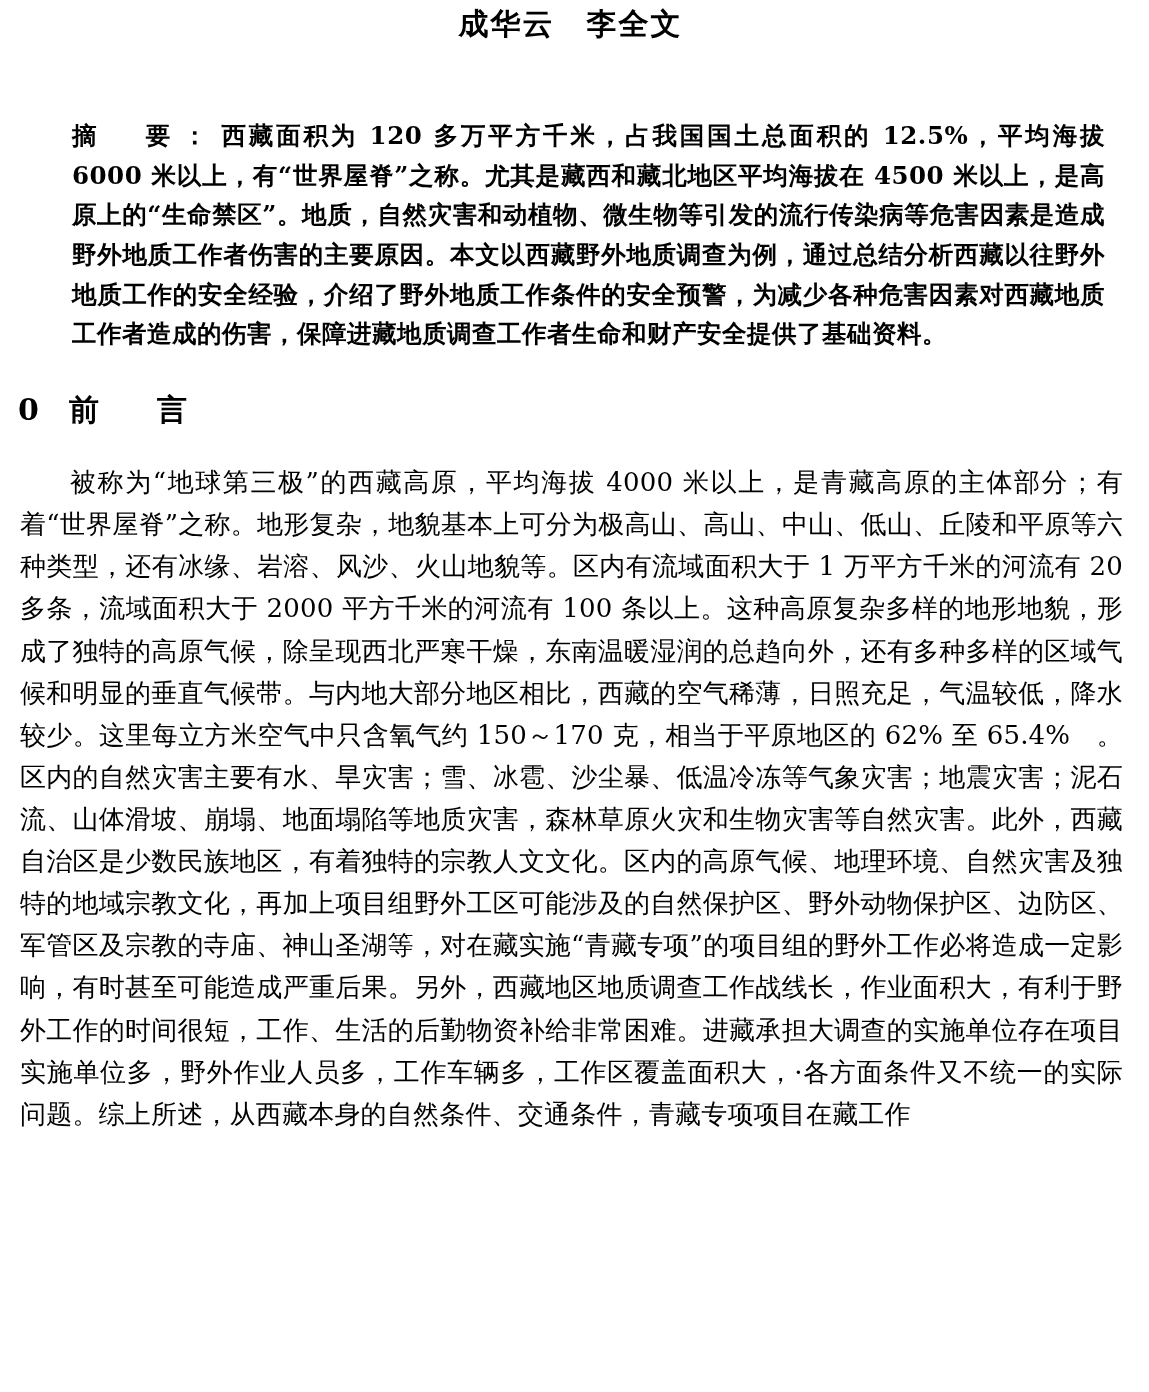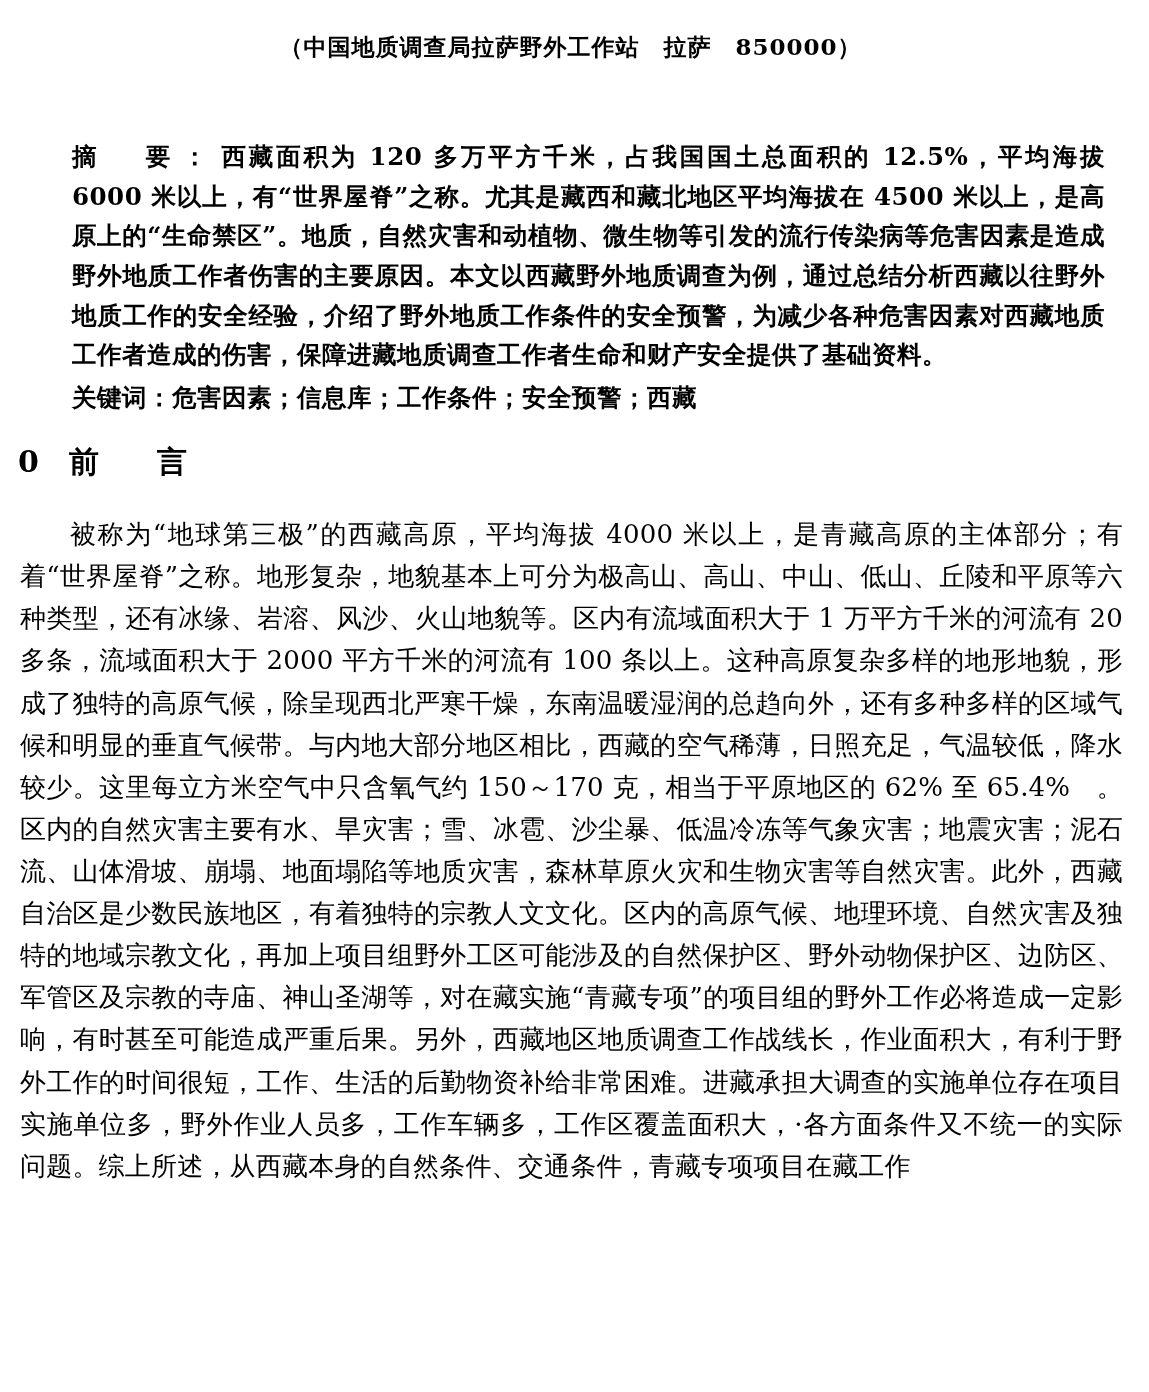--- a/index.html
+++ b/index.html
@@ -55,21 +55,21 @@
     margin-top: 20px;
   }
   .keywords {
     margin-top: 6px;
     font-size: 24.5px;
     font-weight: bold;
     letter-spacing: 0.5px;
     padding: 0 26px 0 62px;
   }
   .section-heading {
-    margin-top: 28px;
+    margin-top: 36px;
     font-size: 30px;
     font-weight: bold;
     letter-spacing: 2px;
     padding-left: 8px;
   }
   .section-heading .num {
     margin-right: 28px;
   }
   .section-heading .title {
     letter-spacing: 14px;
@@ -86,28 +86,27 @@
   .body-text p {
     margin: 0;
     text-indent: 50px;
   }
 </style>
 </head>
 <body>
 
 <div class="page">
 
+  <div class="authors">成华云　李全文</div>
 
-  <div class="affiliation">（中国地质调查局拉萨野外工作站　拉萨　850000）</div>
 
   <div class="abstract-block">
     <p><span class="abstract-label">摘　要：</span><span>西藏面积为 120 多万平方千米，占我国国土总面积的 12.5%，平均海拔 6000 米以上，有“世界屋脊”之称。尤其是藏西和藏北地区平均海拔在 4500 米以上，是高原上的“生命禁区”。地质，自然灾害和动植物、微生物等引发的流行传染病等危害因素是造成野外地质工作者伤害的主要原因。本文以西藏野外地质调查为例，通过总结分析西藏以往野外地质工作的安全经验，介绍了野外地质工作条件的安全预警，为减少各种危害因素对西藏地质工作者造成的伤害，保障进藏地质调查工作者生命和财产安全提供了基础资料。</span></p>
   </div>
 
-  <div class="keywords">关键词：危害因素；信息库；工作条件；安全预警；西藏</div>
 
   <div class="section-heading">
     <span class="num">0</span><span class="title">前　言</span>
   </div>
 
   <div class="body-text">
     <p>被称为“地球第三极”的西藏高原，平均海拔 4000 米以上，是青藏高原的主体部分；有着“世界屋脊”之称。地形复杂，地貌基本上可分为极高山、高山、中山、低山、丘陵和平原等六种类型，还有冰缘、岩溶、风沙、火山地貌等。区内有流域面积大于 1 万平方千米的河流有 20 多条，流域面积大于 2000 平方千米的河流有 100 条以上。这种高原复杂多样的地形地貌，形成了独特的高原气候，除呈现西北严寒干燥，东南温暖湿润的总趋向外，还有多种多样的区域气候和明显的垂直气候带。与内地大部分地区相比，西藏的空气稀薄，日照充足，气温较低，降水较少。这里每立方米空气中只含氧气约 150～170 克，相当于平原地区的 62% 至 65.4%　。区内的自然灾害主要有水、旱灾害；雪、冰雹、沙尘暴、低温冷冻等气象灾害；地震灾害；泥石流、山体滑坡、崩塌、地面塌陷等地质灾害，森林草原火灾和生物灾害等自然灾害。此外，西藏自治区是少数民族地区，有着独特的宗教人文文化。区内的高原气候、地理环境、自然灾害及独特的地域宗教文化，再加上项目组野外工区可能涉及的自然保护区、野外动物保护区、边防区、军管区及宗教的寺庙、神山圣湖等，对在藏实施“青藏专项”的项目组的野外工作必将造成一定影响，有时甚至可能造成严重后果。另外，西藏地区地质调查工作战线长，作业面积大，有利于野外工作的时间很短，工作、生活的后勤物资补给非常困难。进藏承担大调查的实施单位存在项目实施单位多，野外作业人员多，工作车辆多，工作区覆盖面积大，·各方面条件又不统一的实际问题。综上所述，从西藏本身的自然条件、交通条件，青藏专项项目在藏工作</p>
   </div>
 
 </div>

